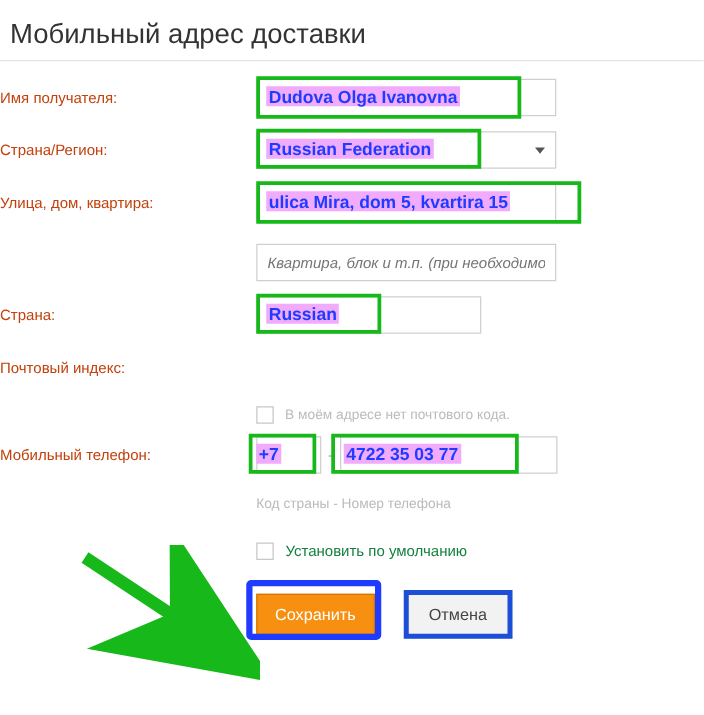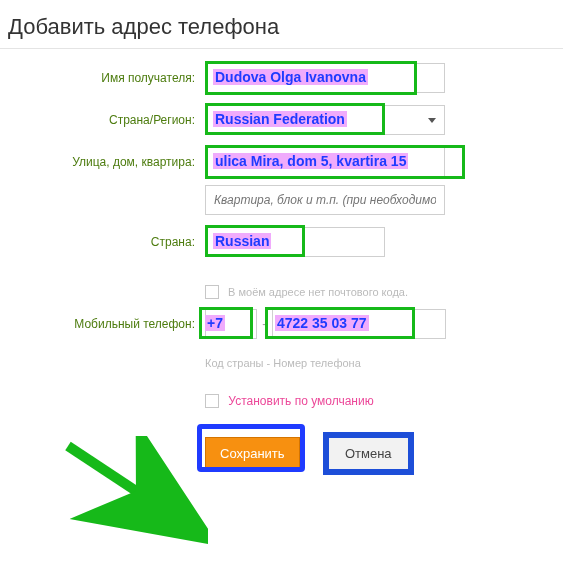--- a/index.html
+++ b/index.html
@@ -24,23 +24,22 @@
     margin: 0 0 14px 0;
   }
   .form { }
   .row {
     display: flex;
     align-items: flex-start;
     margin-bottom: 12px;
   }
   .lbl {
     width: 205px;
-    text-align: right;
     padding-right: 10px;
-    color: #4d7c0f;
+    color: #c2410c;
     line-height: 30px;
     font-size: 12px;
   }
   .ctrl { position: relative; }
   .text-input, .select, .phone-code, .phone-num {
     border: 1px solid #cfcfcf;
     background: #fff;
     padding: 7px 8px;
     font-size: 12px;
     color: #666;
@@ -74,58 +73,58 @@
     padding: 0 2px;
     pointer-events: none;
     white-space: nowrap;
   }
   .sub-label { margin-left:205px; color:#bbb; font-size:11px; margin-top:16px; margin-bottom:10px; }
   .checkbox {
     width:14px; height:14px; display:inline-block; border:1px solid #c7c7c7; background:#fff; vertical-align:middle; margin-right:6px;
   }
   .chk-label { color:#bbb; vertical-align:middle; }
   .default-row { margin-left:205px; margin-top:24px; margin-bottom:24px; }
-  .default-label { color:#ec4899; vertical-align:middle; }
+  .default-label { color:#15803d; vertical-align:middle; }
   .phone-code { width:52px; display:inline-block; }
   .phone-dash { display:inline-block; color:#999; margin:0 2px; }
   .phone-num { width:174px; display:inline-block; }
   .blue-box {
     position:absolute;
     border:5px solid #1f3bff;
     border-radius:4px;
     pointer-events:none;
   }
   .btn-save {
     background:#f79010;
     color:#fff;
     border:1px solid #d47400;
     padding:8px 14px;
     font-size:13px;
     cursor:pointer;
   }
   .btn-cancel {
     background:#f2f2f2;
     color:#444;
-    border:6px solid #1d4ed8;
+    border:4px solid #1d4ed8;
     padding:8px 16px;
     font-size:13px;
     cursor:pointer;
     margin-left:20px;
   }
   .btn-row { margin-left:205px; position:relative; }
   .arrow {
     position:absolute;
     pointer-events:none;
   }
   .arrow svg { display:block; }
 </style>
 </head>
 <body>
 
-<div class="page-title">Добавить адрес телефона</div>
+<div class="page-title">Мобильный адрес доставки</div>
 <hr class="hr">
 
 <div class="form">
 
   <div class="row">
     <div class="lbl">Имя получателя:</div>
     <div class="ctrl">
       <input class="text-input" style="">
       <div class="overlay-box" style="left:0;top:-2px;width:212px;height:34px"></div>
       <div class="overlay-text" style="left:8px;top:6px">Dudova Olga Ivanovna</div>
@@ -137,21 +136,21 @@
     <div class="ctrl">
       <div class="select">
         <span style="visibility:hidden">x</span>
         <span class="caret"></span>
       </div>
       <div class="overlay-box" style="left:0;top:-2px;width:180px;height:32px"></div>
       <div class="overlay-text" style="left:8px;top:6px">Russian Federation</div>
     </div>
   </div>
 
-  <div class="row" style="margin-bottom:8px">
+  <div class="row" style="margin-bottom:18px">
     <div class="lbl">Улица, дом, квартира:</div>
     <div class="ctrl">
       <input class="text-input" style="">
       <div class="overlay-box" style="left:0;top:-2px;width:260px;height:34px"></div>
       <div class="overlay-text" style="left:8px;top:6px">ulica Mira, dom 5, kvartira 15</div>
     </div>
   </div>
   <div class="row">
     <div class="lbl"></div>
     <div class="ctrl">
@@ -163,20 +162,21 @@
   <div class="row">
     <div class="lbl">Страна:</div>
     <div class="ctrl">
       <input class="text-input" style="width: 180px;">
       <div class="overlay-box" style="left:0;top:-2px;width:100px;height:32px"></div>
       <div class="overlay-text" style="left:8px;top:6px">Russian</div>
     </div>
   </div>
 
   <div class="row" style="margin-bottom:2px">
+    <div class="lbl">Почтовый индекс:</div>
   </div>
   <div class="sub-label">
     <span class="checkbox"></span>
     <span class="chk-label">В моём адресе нет почтового кода.</span>
   </div>
 
   <div class="row" style="margin-bottom:0">
     <div class="lbl">Мобильный телефон:</div>
     <div class="ctrl">
       <input class="phone-code" style="">

